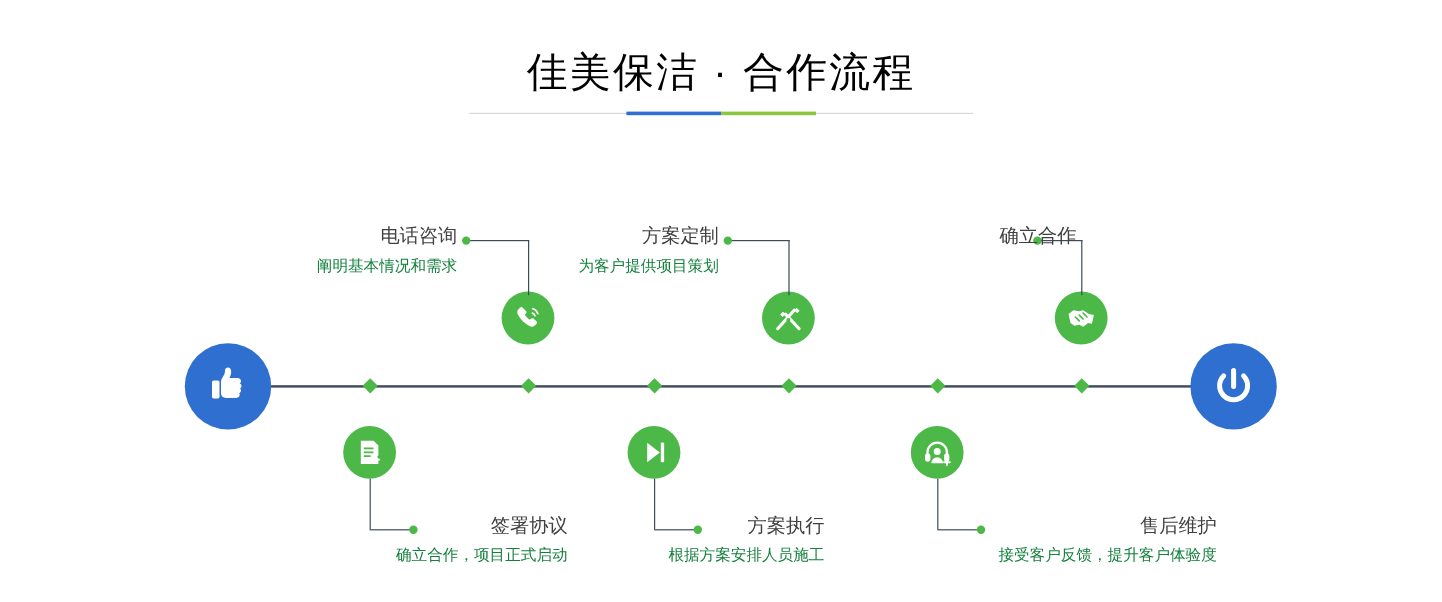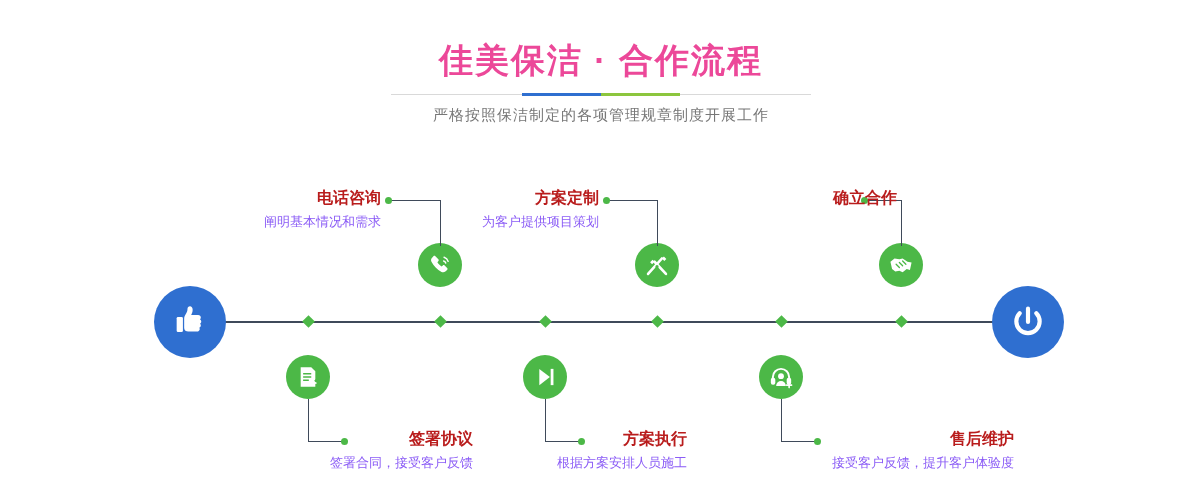--- a/index.html
+++ b/index.html
@@ -21,22 +21,22 @@
 
   
   .title {
     position: absolute;
     top: 38px;
     left: 0;
     width: 1202px;
     text-align: center;
     font-size: 34px;
     letter-spacing: 2px;
-    color: #ec4899;
-    font-weight: bold;
+    color: #000000;
+    font-weight: normal;
   }
   .rule-wrap {
     position: absolute;
     top: 93px;
     left: 0;
     width: 1202px;
     height: 4px;
   }
   .rule-line {
     position: absolute;
@@ -130,47 +130,45 @@
     border-radius: 50%;
     background: #4cb847;
   }
 
   .label-block {
     position: absolute;
     white-space: nowrap;
   }
   .label-block .lbl-title {
     font-size: 16px;
-    color: #b91c1c;
+    color: #404040;
     line-height: 20px;
-    font-weight: bold;
   }
   .label-block .lbl-desc {
     font-size: 13px;
-    color: #8b5cf6;
+    color: #15803d;
     line-height: 20px;
     margin-top: 4px;
   }
   .label-block.right-of-dot .lbl-title { text-align: right; }
   .label-block.above .lbl-title { text-align: right; }
 
   svg { display: block; }
 </style>
 </head>
 <body>
 
 <div id="stage">
 
   <div class="title">佳美保洁 · 合作流程</div>
   <div class="rule-wrap">
     <div class="rule-line"></div>
     <div class="rule-accent-blue"></div>
     <div class="rule-accent-green"></div>
   </div>
-  <div class="subtitle">严格按照保洁制定的各项管理规章制度开展工作</div>
 
   <div class="axis"></div>
 
   <div class="endpoint start">
     <span>
       <svg width="40" height="40" viewBox="0 0 48 48">
         <path fill="#ffffff" d="M17 20c0-3 1-4 2.5-6.6 1.2-2 1.5-3.6 1.5-5.4 0-2 1.3-3 3-3s3.2 1.5 3.2 4.4c0 2.4-.8 4.4-1.8 6.2h8.3c2 0 3.3 1.4 3.3 3.1 0 .9-.4 1.7-1 2.3.9.5 1.5 1.4 1.5 2.5 0 1.1-.6 2-1.4 2.5.6.6.9 1.3.9 2.1 0 1.2-.7 2.2-1.8 2.7.3.5.5 1 .5 1.6 0 1.8-1.4 3.1-3.4 3.1H22c-2.8 0-5-1.6-5-4.3V20z"></path>
         <rect x="8" y="18" width="7.5" height="18" rx="1.6" fill="#ffffff"></rect>
       </svg>
     </span>
@@ -212,21 +210,21 @@
         <path fill="#ffffff" d="M22 18.5l5.2 5.2-5.6 2.2 1.1-5.8z"></path>
         <path fill="#4cb847" d="M23.6 20.6l3.8-3.8 1.9 1.9-3.8 3.8z"></path>
       </svg>
     </span>
   </div>
   <div class="connector v" style="left:308px; top:399px; height:42px;"></div>
   <div class="connector h" style="left:308px; top:441px; width:36px;"></div>
   <div class="dot-small" style="left:341px; top:438px;"></div>
   <div class="label-block right-of-dot" style="left:353px; top:429px;">
     <div class="lbl-title">签署协议</div>
-    <div class="lbl-desc" style="margin-left:-23px;">签署合同，接受客户反馈</div>
+    <div class="lbl-desc" style="margin-left:-23px;">确立合作，项目正式启动</div>
   </div>
 
   <div class="diamond" style="left:653px; top:317px;"></div>
   <div class="node-icon" style="left:635px; top:243px;">
     <span>
       <svg width="26" height="26" viewBox="0 0 32 32">
         <path d="M5 27 L22 8" stroke="#ffffff" stroke-width="3.2" stroke-linecap="round" fill="none"></path>
         <path d="M22 8 l2.5-2.5 3 3 L25 11z" fill="#ffffff"></path>
         <path d="M27 27 L13 12" stroke="#ffffff" stroke-width="3.2" stroke-linecap="round" fill="none"></path>
         <path d="M13 12 l-2.5-2.5 -3 3 L10 15z" fill="#ffffff"></path>

